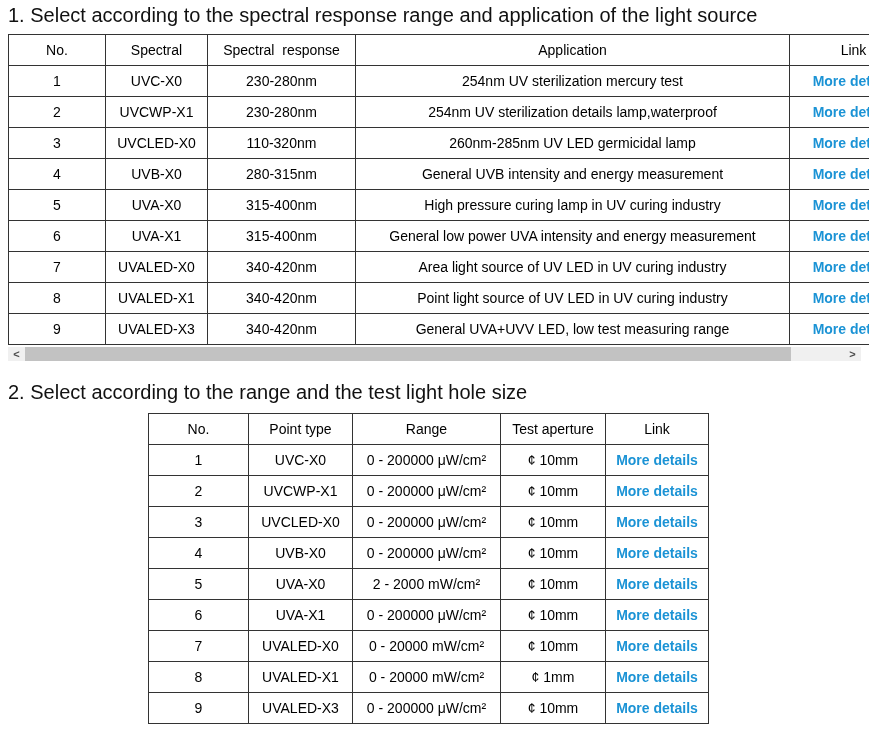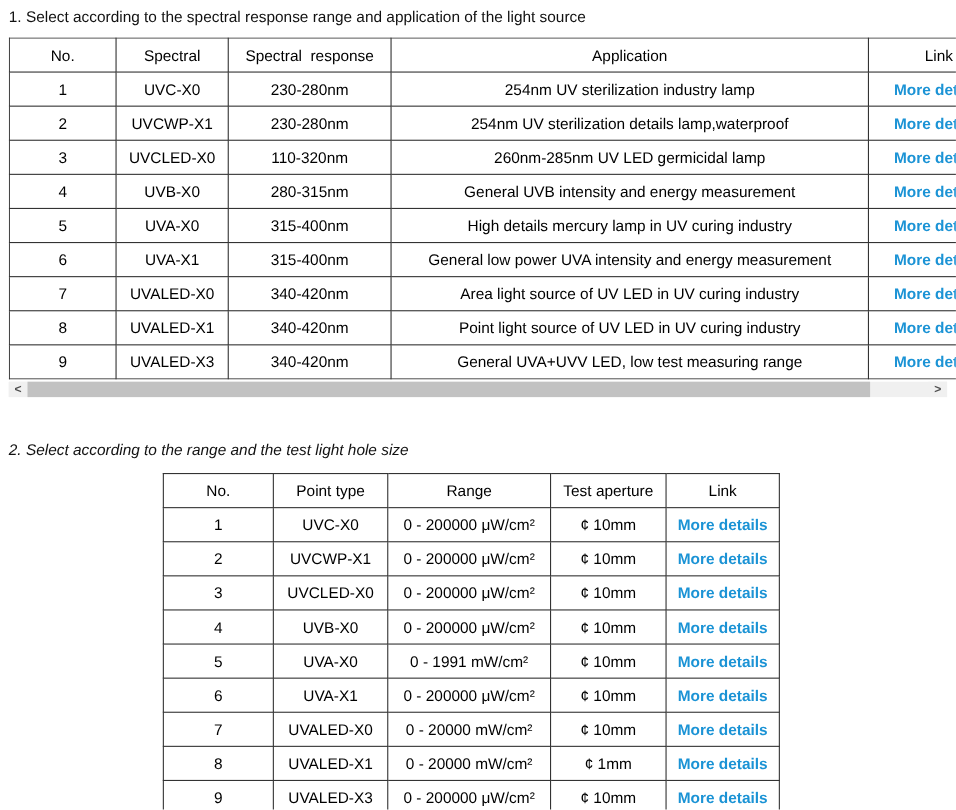--- a/index.html
+++ b/index.html
@@ -4,21 +4,21 @@
 <style>
   html,body{margin:0;padding:0;background:#ffffff;}
   body{
     width:869px;height:736px;overflow:hidden;
     font-family:"Liberation Sans",sans-serif;color:#000;
     -webkit-font-smoothing:antialiased;
   }
   .page{padding:6px 0 0 8px;}
 
   .heading{
-    font-size:14px;font-weight:400;color:#111;
+    font-size:20px;font-weight:400;color:#111;
     margin:0 0 10px 0;line-height:18px;
   }
 
   table{border-collapse:collapse;table-layout:fixed;background:#fff;}
   th,td{
     border:1px solid #333;
     font-size:14px;font-weight:400;color:#000;
     text-align:center;vertical-align:middle;
     height:30px;padding:0 2px;
     white-space:pre;overflow:hidden;
@@ -41,21 +41,21 @@
     background:#f0f0f0;cursor:default;user-select:none;
   }
   .sb-btn.left{left:0;}
   .sb-btn.right{right:0;}
   .sb-thumb{
     position:absolute;left:17px;top:0;width:766px;height:14px;
     background:#c2c2c2;
   }
 
   
-  .heading2{margin-top:39px;font-style:italic;}
+  .heading2{margin-top:22px;}
   .t2{width:560px;margin:12px 0 0 140px;}
 </style>
 </head>
 <body>
 
 <div class="page">
 
   <div class="heading">1. Select according to the spectral response range and application of the light source</div>
 
   <div class="hscroll-clip">
@@ -74,21 +74,21 @@
           <th>Spectral  response</th>
           <th>Application</th>
           <th>Link</th>
         </tr>
       </thead>
       <tbody>
           <tr>
             <td>1</td>
             <td>UVC-X0</td>
             <td>230-280nm</td>
-            <td>254nm UV sterilization industry lamp</td>
+            <td>254nm UV sterilization mercury test</td>
             <td class="link">More details</td>
           </tr>
           <tr>
             <td>2</td>
             <td>UVCWP-X1</td>
             <td>230-280nm</td>
             <td>254nm UV sterilization details lamp,waterproof</td>
             <td class="link">More details</td>
           </tr>
           <tr>
@@ -102,21 +102,21 @@
             <td>4</td>
             <td>UVB-X0</td>
             <td>280-315nm</td>
             <td>General UVB intensity and energy measurement</td>
             <td class="link">More details</td>
           </tr>
           <tr>
             <td>5</td>
             <td>UVA-X0</td>
             <td>315-400nm</td>
-            <td>High details mercury lamp in UV curing industry</td>
+            <td>High pressure curing lamp in UV curing industry</td>
             <td class="link">More details</td>
           </tr>
           <tr>
             <td>6</td>
             <td>UVA-X1</td>
             <td>315-400nm</td>
             <td>General low power UVA intensity and energy measurement</td>
             <td class="link">More details</td>
           </tr>
           <tr>
@@ -194,21 +194,21 @@
         <tr>
           <td>4</td>
           <td>UVB-X0</td>
           <td>0 - 200000 μW/cm²</td>
           <td>¢ 10mm</td>
           <td class="link">More details</td>
         </tr>
         <tr>
           <td>5</td>
           <td>UVA-X0</td>
-          <td>0 - 1991 mW/cm²</td>
+          <td>2 - 2000 mW/cm²</td>
           <td>¢ 10mm</td>
           <td class="link">More details</td>
         </tr>
         <tr>
           <td>6</td>
           <td>UVA-X1</td>
           <td>0 - 200000 μW/cm²</td>
           <td>¢ 10mm</td>
           <td class="link">More details</td>
         </tr>

